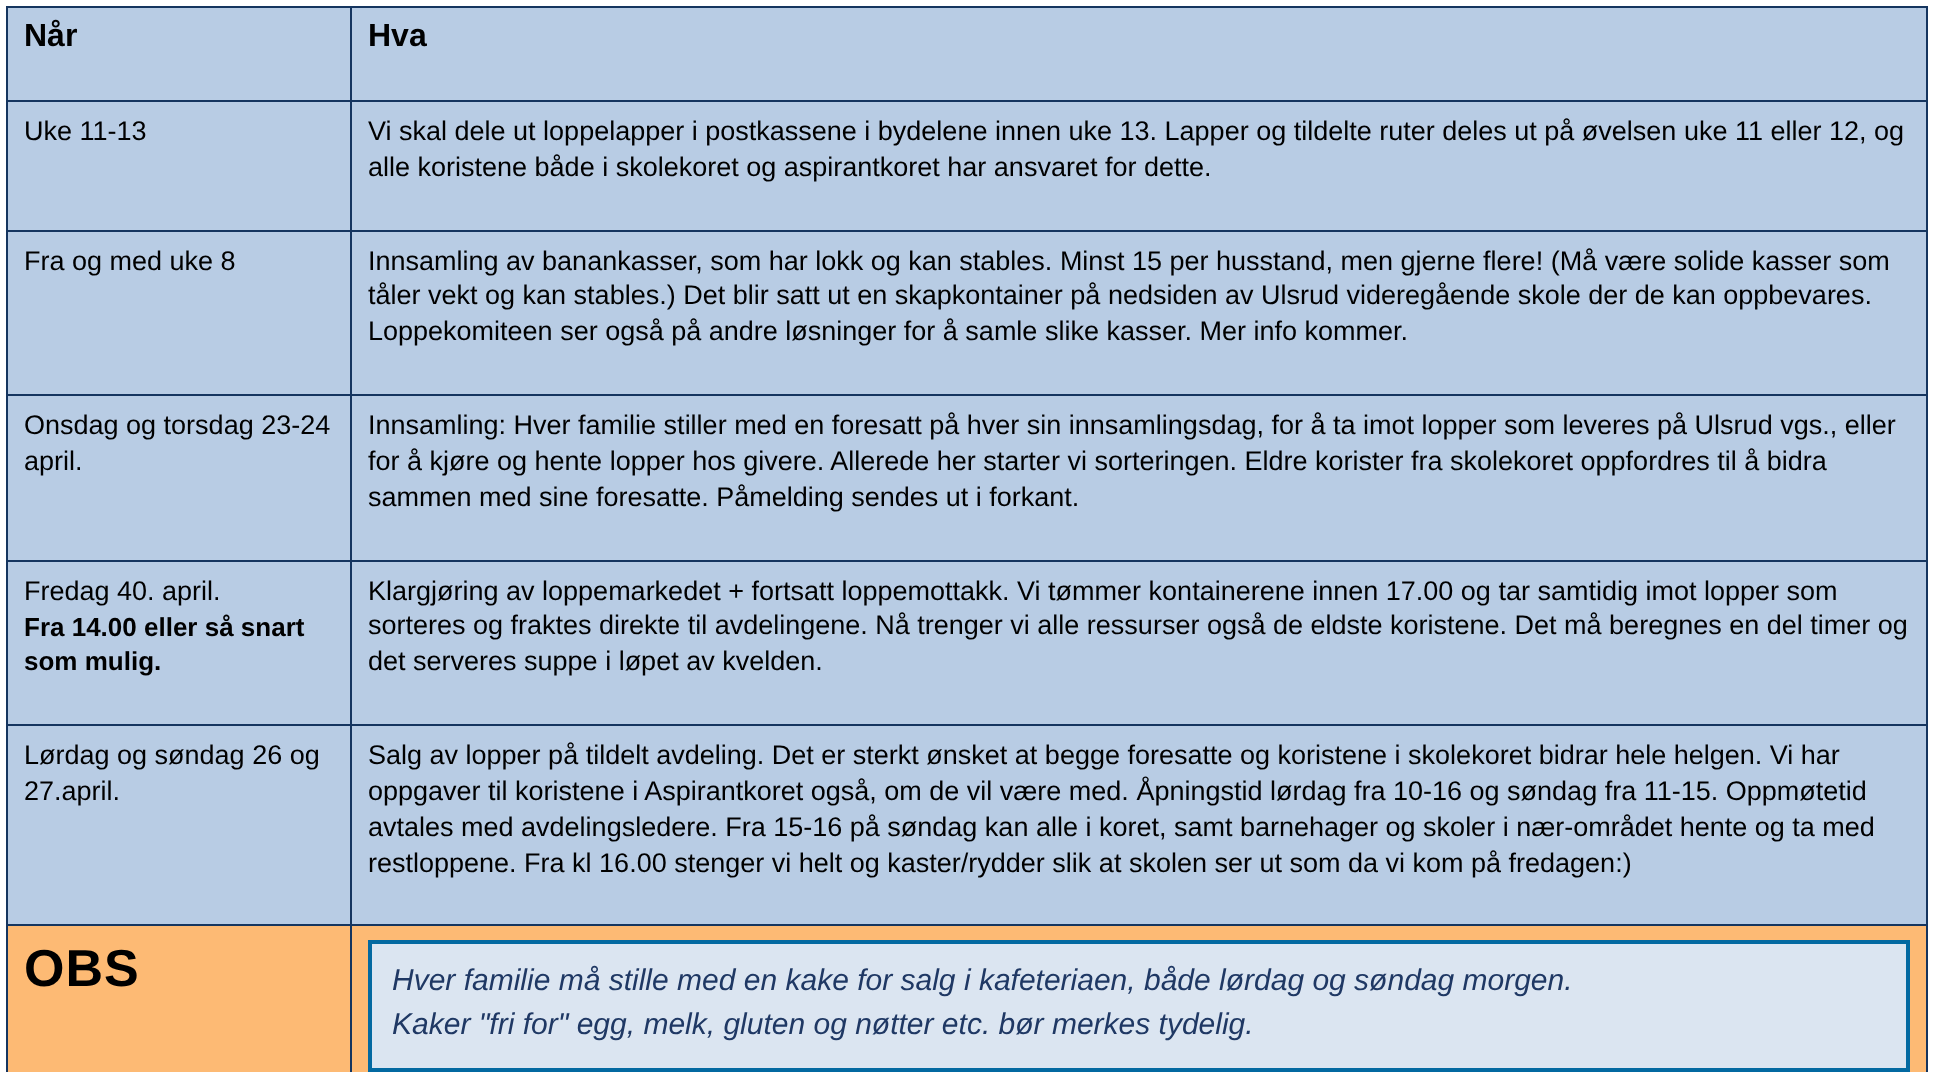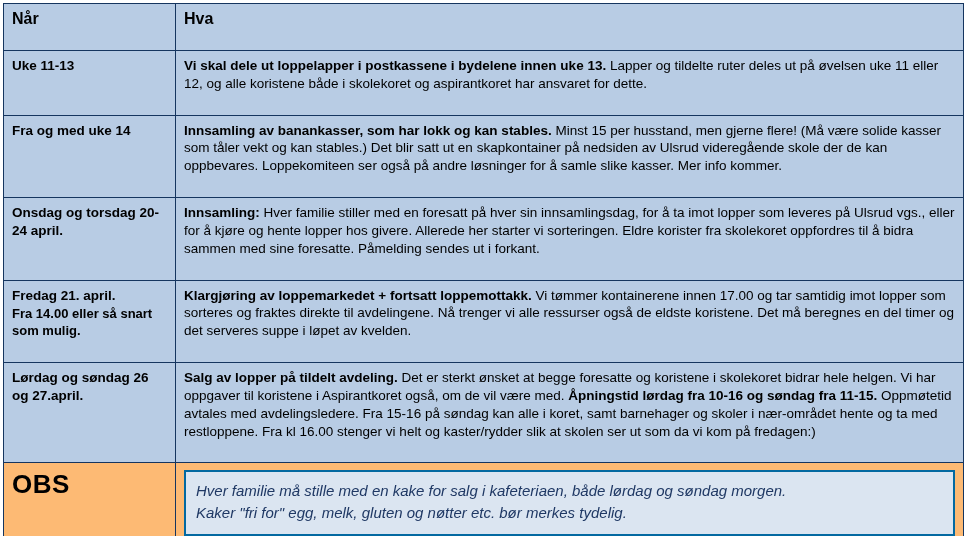--- a/index.html
+++ b/index.html
@@ -48,35 +48,35 @@
   .row td {
     background: #b8cce4;
     font-size: 13.5px;
     line-height: 1.32;
     color: #000000;
   }
   .row td.what {
     background: #b8cce4;
   }
   .when-main {
-    font-weight: bold;
+    font-weight: normal;
     font-size: 13.5px;
     display: block;
   }
   .when-sub {
     font-weight: bold;
     font-size: 13px;
     display: block;
     margin-top: 2px;
     line-height: 1.3;
   }
   .when-cell {
     vertical-align: middle;
   }
-  b.lead { font-weight: bold; }
+  b.lead { font-weight: normal; }
 
   
   .obs td {
     background: #fdba74;
     vertical-align: middle;
   }
   .obs .obs-label {
     font-size: 26px;
     font-weight: bold;
     letter-spacing: 0.5px;
@@ -113,39 +113,39 @@
         <td class="when-cell">
           <span class="when-main">Uke 11-13</span>
         </td>
         <td class="what">
           <b class="lead">Vi skal dele ut loppelapper i postkassene i bydelene innen uke 13.</b><span> Lapper og tildelte ruter deles ut på øvelsen uke 11 eller 12, og alle koristene både i skolekoret og aspirantkoret har ansvaret for dette.</span>
         </td>
       </tr>
 
       <tr class="row">
         <td class="when-cell">
-          <span class="when-main">Fra og med uke 14</span>
+          <span class="when-main">Fra og med uke 8</span>
         </td>
         <td class="what">
           <b class="lead">Innsamling av banankasser, som har lokk og kan stables.</b><span> Minst 15 per husstand, men gjerne flere! (Må være solide kasser som tåler vekt og kan stables.) Det blir satt ut en skapkontainer på nedsiden av Ulsrud videregående skole der de kan oppbevares. Loppekomiteen ser også på andre løsninger for å samle slike kasser. Mer info kommer.</span>
         </td>
       </tr>
 
       <tr class="row">
         <td class="when-cell">
-          <span class="when-main">Onsdag og torsdag 20-24 april.</span>
+          <span class="when-main">Onsdag og torsdag 23-24 april.</span>
         </td>
         <td class="what">
           <b class="lead">Innsamling:</b><span> Hver familie stiller med en foresatt på hver sin innsamlingsdag, for å ta imot lopper som leveres på Ulsrud vgs., eller for å kjøre og hente lopper hos givere. Allerede her starter vi sorteringen. Eldre korister fra skolekoret oppfordres til å bidra sammen med sine foresatte. Påmelding sendes ut i forkant.</span>
         </td>
       </tr>
 
       <tr class="row">
         <td class="when-cell">
-          <span class="when-main">Fredag 21. april.</span>
+          <span class="when-main">Fredag 40. april.</span>
           <span class="when-sub">Fra 14.00 eller så snart som mulig.</span>
         </td>
         <td class="what">
           <b class="lead">Klargjøring av loppemarkedet + fortsatt loppemottakk.</b><span> Vi tømmer kontainerene innen 17.00 og tar samtidig imot lopper som sorteres og fraktes direkte til avdelingene. Nå trenger vi alle ressurser også de eldste koristene. Det må beregnes en del timer og det serveres suppe i løpet av kvelden.</span>
         </td>
       </tr>
 
       <tr class="row">
         <td class="when-cell">
           <span class="when-main">Lørdag og søndag 26 og 27.april.</span>

